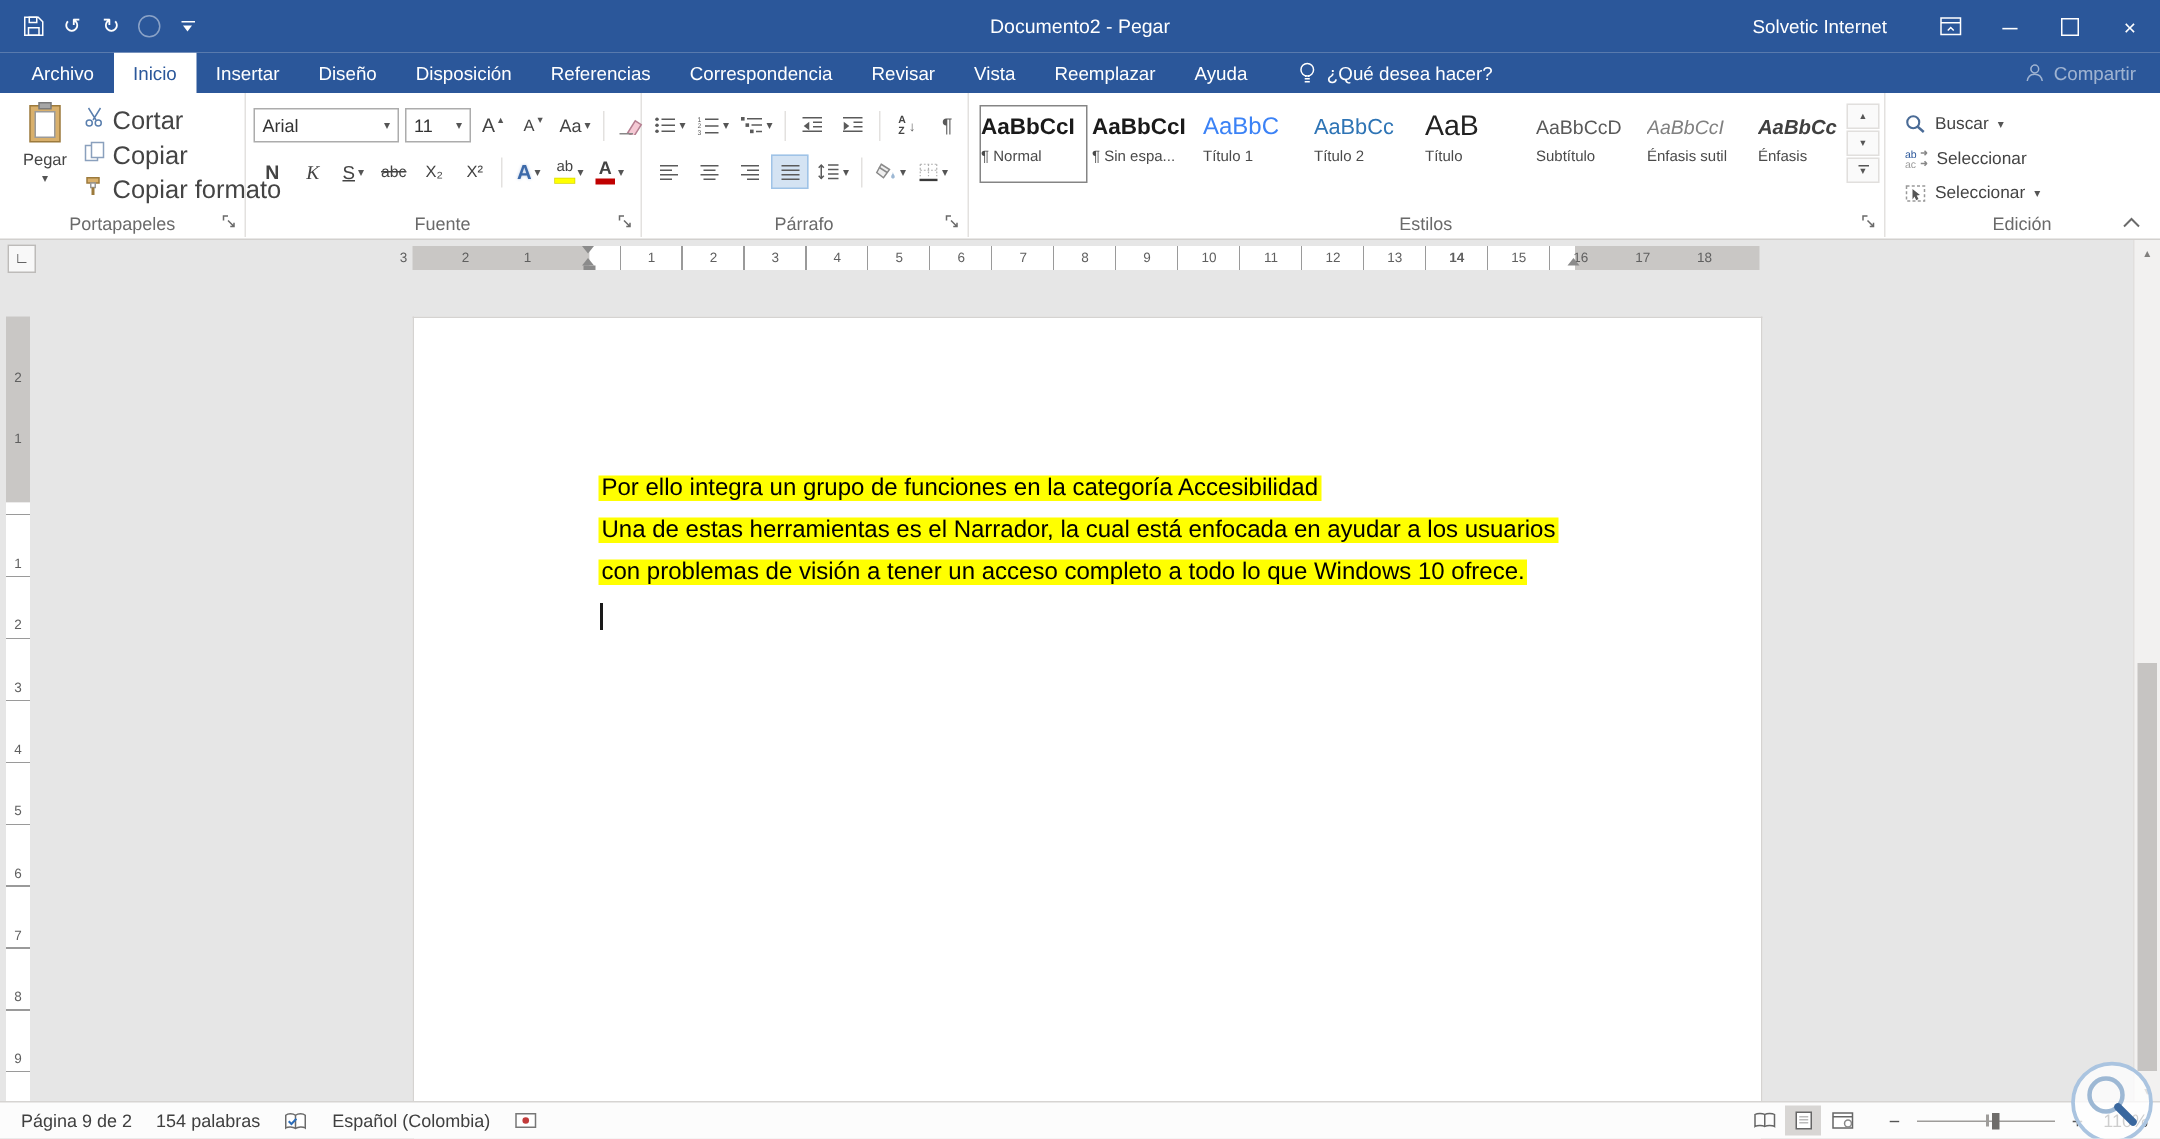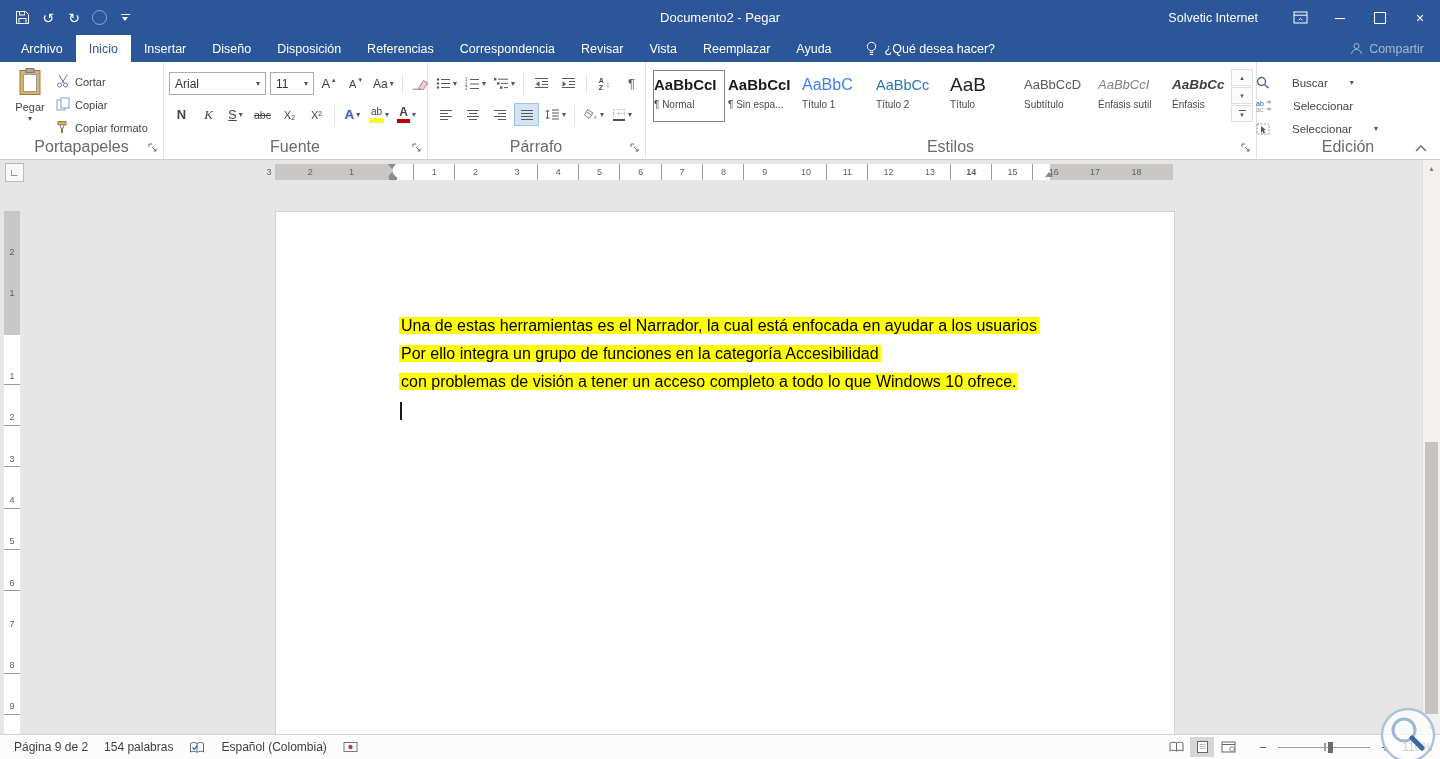--- a/index.html
+++ b/index.html
@@ -23,35 +23,35 @@
   
   .tabrow{position:absolute;top:35px;left:0;right:0;height:27px;background:#2b579a;display:flex;align-items:stretch;padding-left:8px;z-index:29}
   .tab{padding:0 13px;display:flex;align-items:center;font-size:12.5px;color:#fff;white-space:nowrap}
   .tab.active{background:#fff;color:#2b579a}
   .tellme{display:flex;align-items:center;gap:7px;margin-left:20px;font-size:12.5px;color:#fff}
   .share{margin-left:auto;margin-right:16px;display:flex;align-items:center;gap:6px;font-size:12.5px;color:#fff;opacity:.55}
 
   
   .ribbon{position:absolute;top:62px;left:0;right:0;height:97px;background:#fff;border-bottom:1px solid #d2d0ce;z-index:28;color:#444}
   .group{position:absolute;top:0;height:96px;border-right:1px solid #e3e1df}
-  .group-label{position:absolute;bottom:2px;left:0;right:0;text-align:center;font-size:16px;color:#6a6a6a}
+  .group-label{position:absolute;bottom:2px;left:0;right:0;text-align:center;font-size:12px;color:#6a6a6a}
   .launcher{position:absolute;bottom:4px;right:4px;width:11px;height:11px}
   .r1{position:absolute;left:6px;top:10px;display:flex;align-items:center;gap:2px}
   .r2{position:absolute;left:6px;top:41px;display:flex;align-items:center;gap:2px}
   .rbtn{height:21px;min-width:19px;display:flex;align-items:center;justify-content:center;font-size:12px;padding:0 2px;gap:2px;border:1px solid transparent}
   .rbtn.active{background:#d4e3f3;border:1px solid #9fc3e7}
   .dd{font-size:8px;color:#555;line-height:1}
   .sep{width:1px;height:20px;background:#e3e1df;margin:0 3px}
 
   
   .paste-btn{position:absolute;left:7px;top:6px;width:46px;height:84px;display:flex;flex-direction:column;align-items:center;font-size:11px;color:#444}
   .paste-btn .lbl{margin-top:5px}
   .paste-btn .dd{margin-top:2px}
   .clip-rows{position:absolute;left:56px;top:9px;display:flex;flex-direction:column;gap:6px}
-  .clip-row{display:flex;align-items:flex-end;gap:5px;font-size:11px;white-space:nowrap;height:17px}
+  .clip-row{display:flex;align-items:flex-start;gap:5px;font-size:17px;white-space:nowrap;height:17px}
 
   
   .combo{display:flex;align-items:center;border:1px solid #acacac;background:#fff;height:21px;font-size:12px;color:#333;padding-left:5px}
   .combo .dd{width:14px;align-self:stretch;display:flex;align-items:center;justify-content:center;margin-left:auto}
   .combo.name{width:90px}
   .combo.size{width:37px;margin-left:2px}
   .gBold{font-weight:bold;font-size:13px}
   .gItal{font-style:italic;font-family:"Liberation Serif",serif;font-size:13px}
   .gUnd{text-decoration:underline;font-size:12.5px}
   .gStrike{text-decoration:line-through;font-size:10.5px}
@@ -84,21 +84,21 @@
   .s4 .sp{color:#2e74b5;font-size:14.5px}
   .s5 .sp{font-size:19px;color:#222}
   .s6 .sp{color:#595959;font-size:13px}
   .s7 .sp{color:#808080;font-style:italic;font-size:13px}
   .s8 .sp{font-style:italic;font-weight:600;color:#404040;font-size:13.5px}
   .styles-scroll{position:absolute;right:3px;top:7px;width:22px;display:flex;flex-direction:column;gap:1px}
   .ss-btn{height:15px;border:1px solid #e1dfdd;background:#fafafa;display:flex;flex-direction:column;align-items:center;justify-content:center;font-size:7px;color:#555;line-height:5px}
   .ss-btn .mbar{width:7px;border-top:1px solid #555;margin-bottom:1px}
 
   
-  .ed-row{position:absolute;left:0;height:21px;display:flex;align-items:center;gap:22px;font-size:11.5px;color:#444;white-space:nowrap}
+  .ed-row{position:absolute;left:14px;height:21px;display:flex;align-items:center;gap:6px;font-size:11.5px;color:#444;white-space:nowrap}
 
   .collapse-ribbon{position:absolute;right:10px;bottom:4px;width:18px;height:14px;display:flex;align-items:center;justify-content:center}
 
   
   .tabsel{position:absolute;left:5px;top:163px;width:17px;height:17px;background:#f8f8f8;border:1px solid #bdbbb9;display:flex;align-items:center;justify-content:center;font-size:10px;color:#333;z-index:6}
   .hruler{position:absolute;left:275px;top:164px;width:898px;height:16px;z-index:5}
   .hseg{position:absolute;top:0;bottom:0}
   .hseg.gray{background:#c9c7c5}
   .hseg.white{background:#fff;background-image:repeating-linear-gradient(90deg,transparent 0 20px,#9a9a9a 20px 20.8px,transparent 20.8px 41.3px)}
   .rmark{position:absolute;top:50%;transform:translate(-50%,-50%);font-size:9px;color:#5f5f5f;line-height:1;z-index:2}
@@ -561,22 +561,22 @@
     <span class="rmark" style="top: 313.9px; left: 50%;">4</span>
     <span class="rmark" style="top: 355.2px; left: 50%;">5</span>
     <span class="rmark" style="top: 396.5px; left: 50%;">6</span>
     <span class="rmark" style="top: 437.8px; left: 50%;">7</span>
     <span class="rmark" style="top: 479.1px; left: 50%;">8</span>
     <span class="rmark" style="top: 520.4px; left: 50%;">9</span>
   </div>
 
 <div class="page">
   <div class="textblock">
+    <div class="docline"><span class="hl">Por ello integra un grupo de funciones en la categoría Accesibilidad</span></div>
     <div class="docline"><span class="hl">Una de estas herramientas es el Narrador, la cual está enfocada en ayudar a los usuarios</span></div>
-    <div class="docline"><span class="hl">Por ello integra un grupo de funciones en la categoría Accesibilidad</span></div>
     <div class="docline"><span class="hl">con problemas de visión a tener un acceso completo a todo lo que Windows 10 ofrece.</span></div>
   </div>
   <div class="caret"></div>
 </div>
 
 <div class="vscroll">
   <span class="sb-arrow up">▴</span>
   <div class="sb-thumb"></div>
   <span class="sb-arrow down">▾</span>
 </div>

